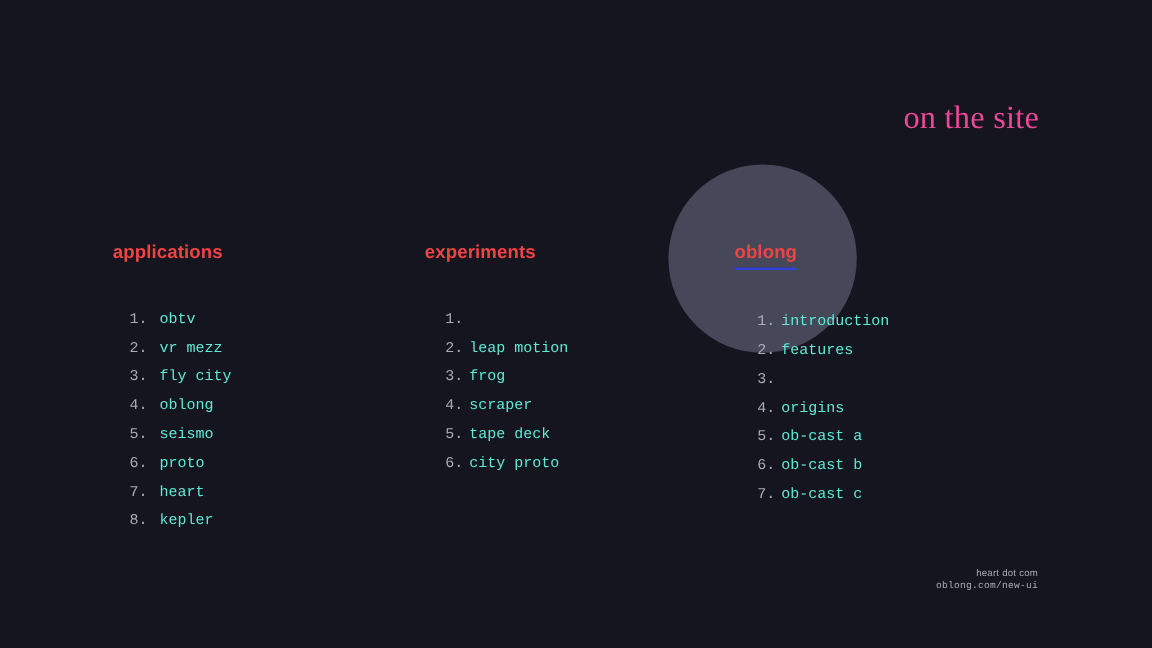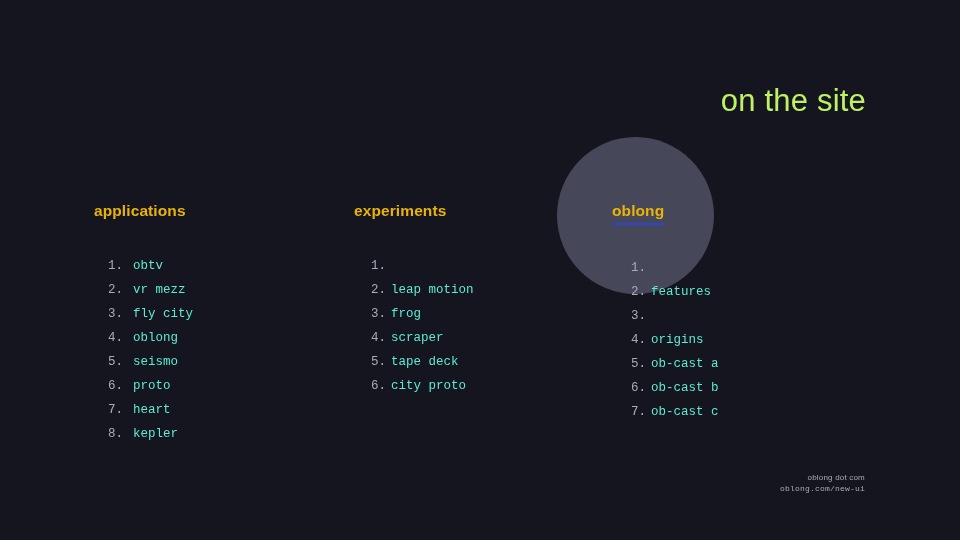--- a/index.html
+++ b/index.html
@@ -32,25 +32,25 @@
     border-radius: 50%;
     background: #464759;
     z-index: 1;
   }
 
   
   .slide-title {
     position: absolute;
     right: 94px;
     top: 84px;
-    font-family: Liberation Sans, sans-serif;
+    font-family: Liberation Serif, serif;
     font-weight: 300;
-    font-size: 31px;
+    font-size: 27px;
     letter-spacing: 0.2px;
-    color: #bef264;
+    color: #ec4899;
     line-height: 1.1;
     white-space: nowrap;
     z-index: 3;
   }
 
   
   .columns {
     position: absolute;
     left: 0;
     top: 0;
@@ -64,21 +64,21 @@
   }
   .column-0 { left: 94px; }
   .column-1 { left: 354px; }
   .column-2 { left: 612px; }
 
   .col-head {
     font-family: "Liberation Sans", sans-serif;
     font-weight: bold;
     font-size: 15.5px;
     letter-spacing: 0.1px;
-    color: #eab308;
+    color: #ef4444;
     line-height: 1.1;
     display: inline-block;
     padding-bottom: 4px;
     white-space: nowrap;
   }
   .col-head.underlined {
     border-bottom: 2.5px solid #2c43d6;
   }
 
   .col-list {
@@ -214,20 +214,21 @@
           <span class="li-text">city proto</span>
         </li>
       </ul>
     </div>
 
     <div class="column column-2">
       <div class="col-head underlined">oblong</div>
       <ul class="col-list">
         <li>
           <span class="li-num">1.</span>
+          <span class="li-text">introduction</span>
         </li>
         <li>
           <span class="li-num">2.</span>
           <span class="li-text">features</span>
         </li>
         <li>
           <span class="li-num">3.</span>
         </li>
         <li>
           <span class="li-num">4.</span>
@@ -244,17 +245,17 @@
         <li>
           <span class="li-num">7.</span>
           <span class="li-text">ob-cast c</span>
         </li>
       </ul>
     </div>
 
   </div>
 
   <div class="footer">
-    <div class="footer-line1">oblong dot com</div>
+    <div class="footer-line1">heart dot com</div>
     <div class="footer-line2">oblong.com/new-ui</div>
   </div>
 
 </div>
 
 </body></html>

